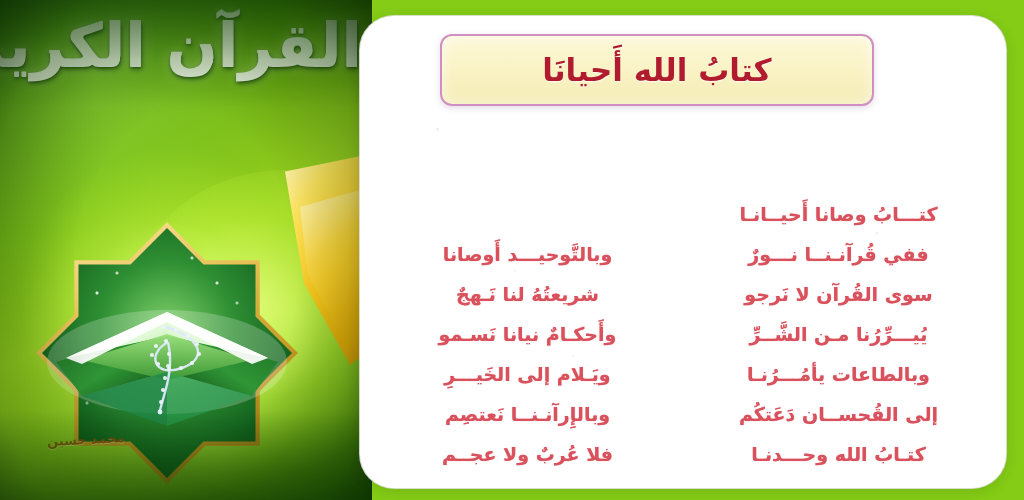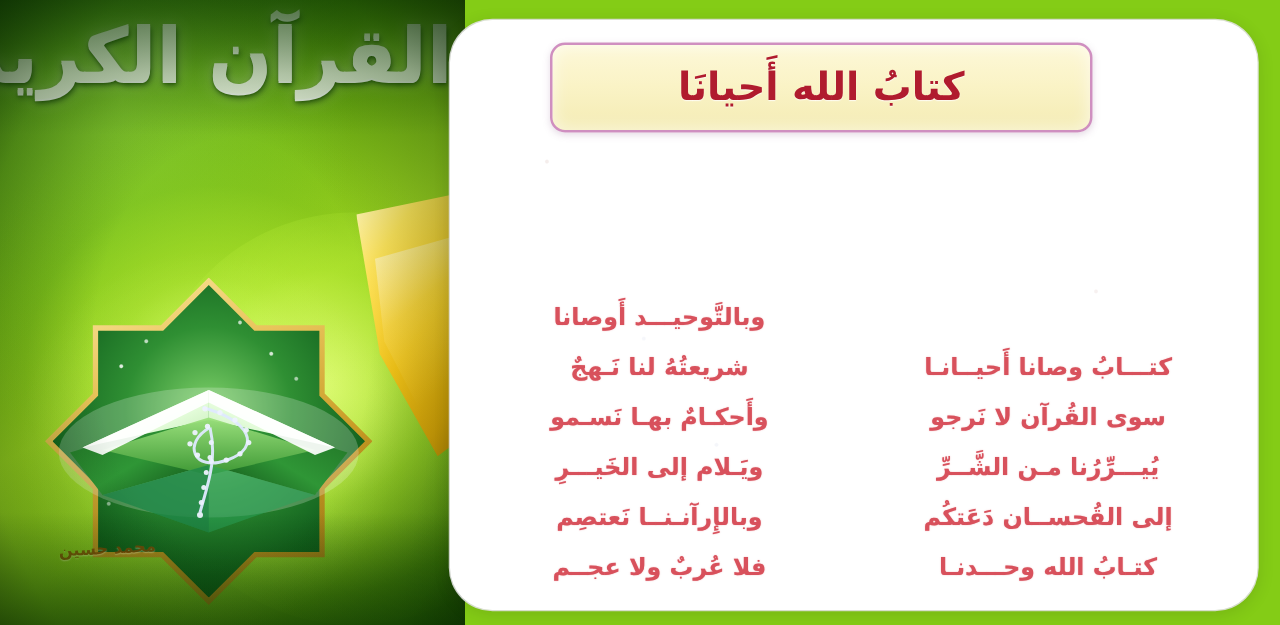--- a/index.html
+++ b/index.html
@@ -327,29 +327,31 @@
   <div class="poem-card">
     <div class="paper-speckle"></div>
 
     <div class="title-plaque">
       <span class="plaque-text">كتابُ الله أَحيانَا</span>
     </div>
 
     <div class="poem-cols">
       <div class="poem-col col-right">
         <div class="poem-line">كتـــابُ وصانا أَحيــانـا</div>
+        <div class="poem-line">ففي قُرآنـنــا نـــورٌ</div>
         <div class="poem-line">سوى القُرآن لا نَرجو</div>
         <div class="poem-line">يُيـــرِّرُنا مـن الشَّــرِّ</div>
+        <div class="poem-line">وبالطاعات يأمُـــرُنـا</div>
         <div class="poem-line">إلى القُحســان دَعَتكُم</div>
         <div class="poem-line">كتـابُ الله وحـــدنـا</div>
       </div>
       <div class="poem-col col-left">
         <div class="poem-line">وبالتَّوحيـــد أَوصانا</div>
         <div class="poem-line">شريعتُهُ لنا نَـهجٌ</div>
-        <div class="poem-line">وأَحكـامٌ بهـا نَسـمو</div>
+        <div class="poem-line">وأَحكـامٌ نيانا نَسـمو</div>
         <div class="poem-line">ويَـلام إلى الخَيـــرِ</div>
         <div class="poem-line">وبالإِرآنـنــا نَعتصِم</div>
         <div class="poem-line">فلا عُربٌ ولا عجــم</div>
       </div>
     </div>
   </div>
 
 </div>
 
 </body></html>

